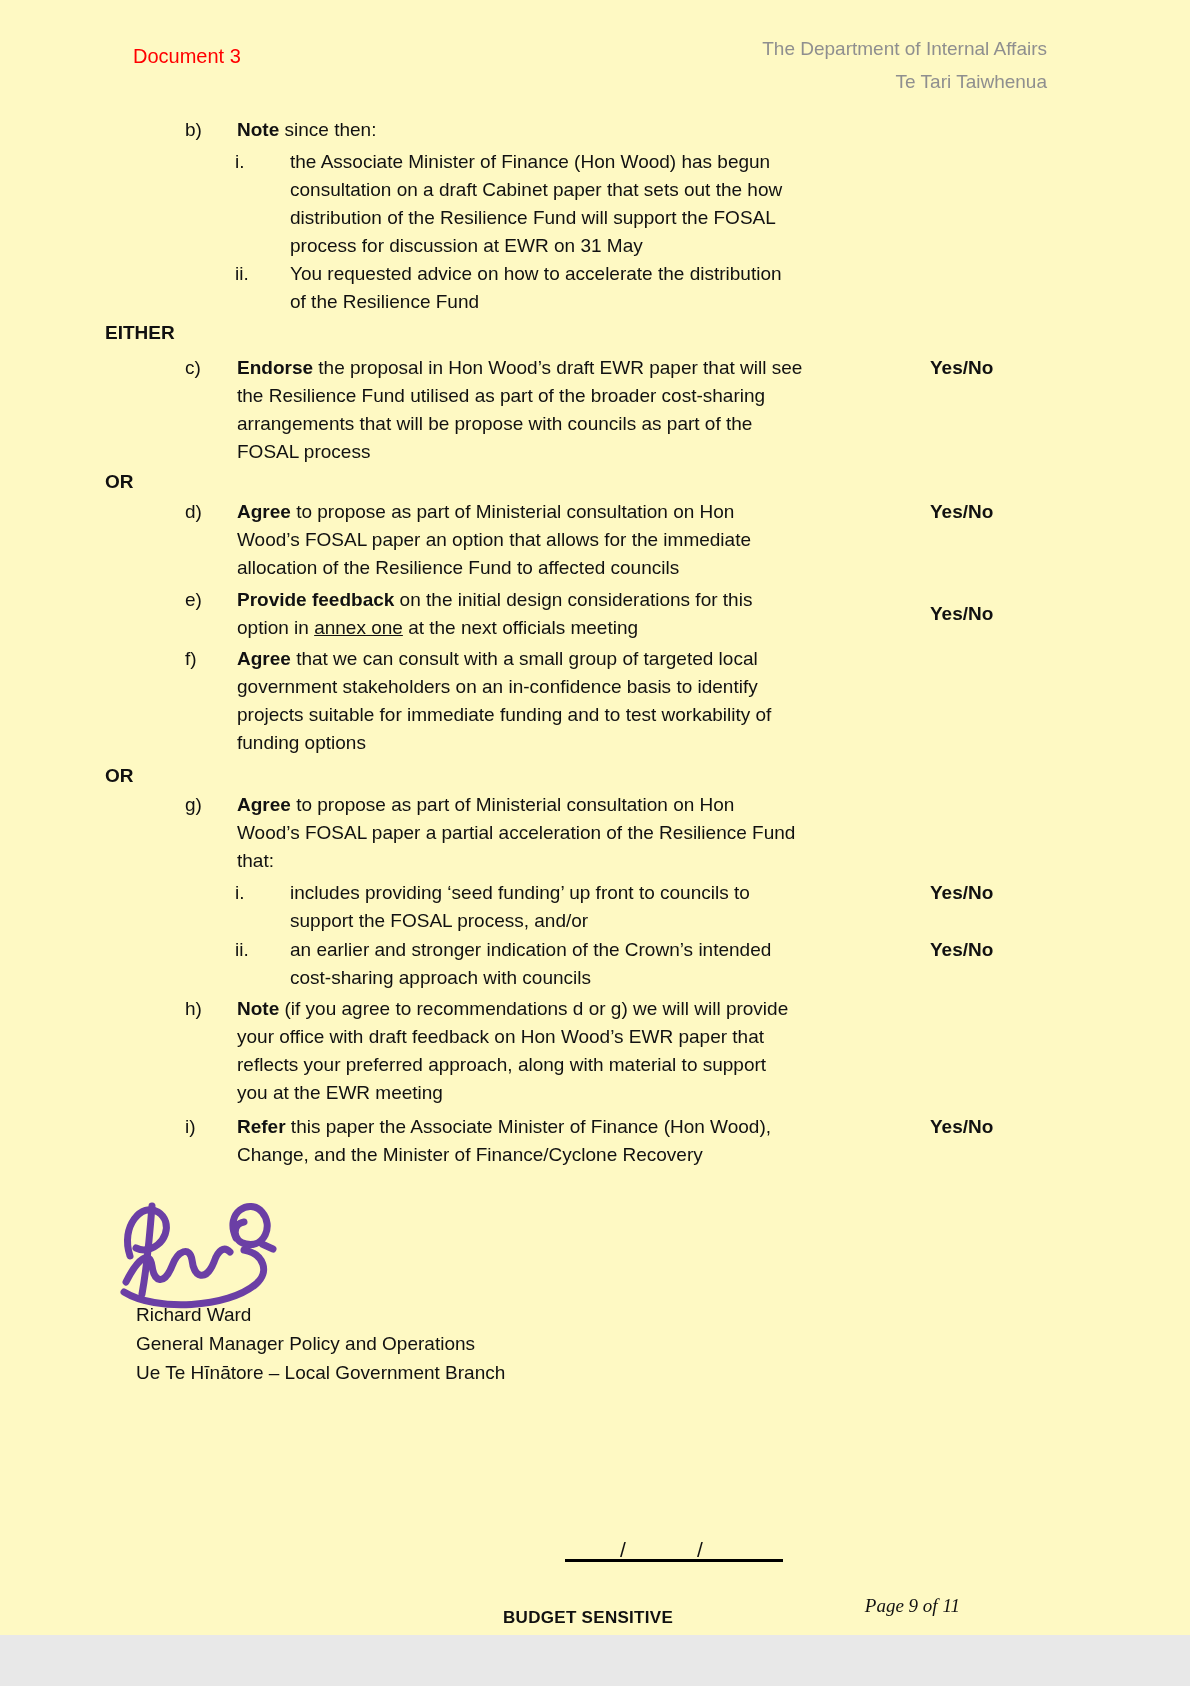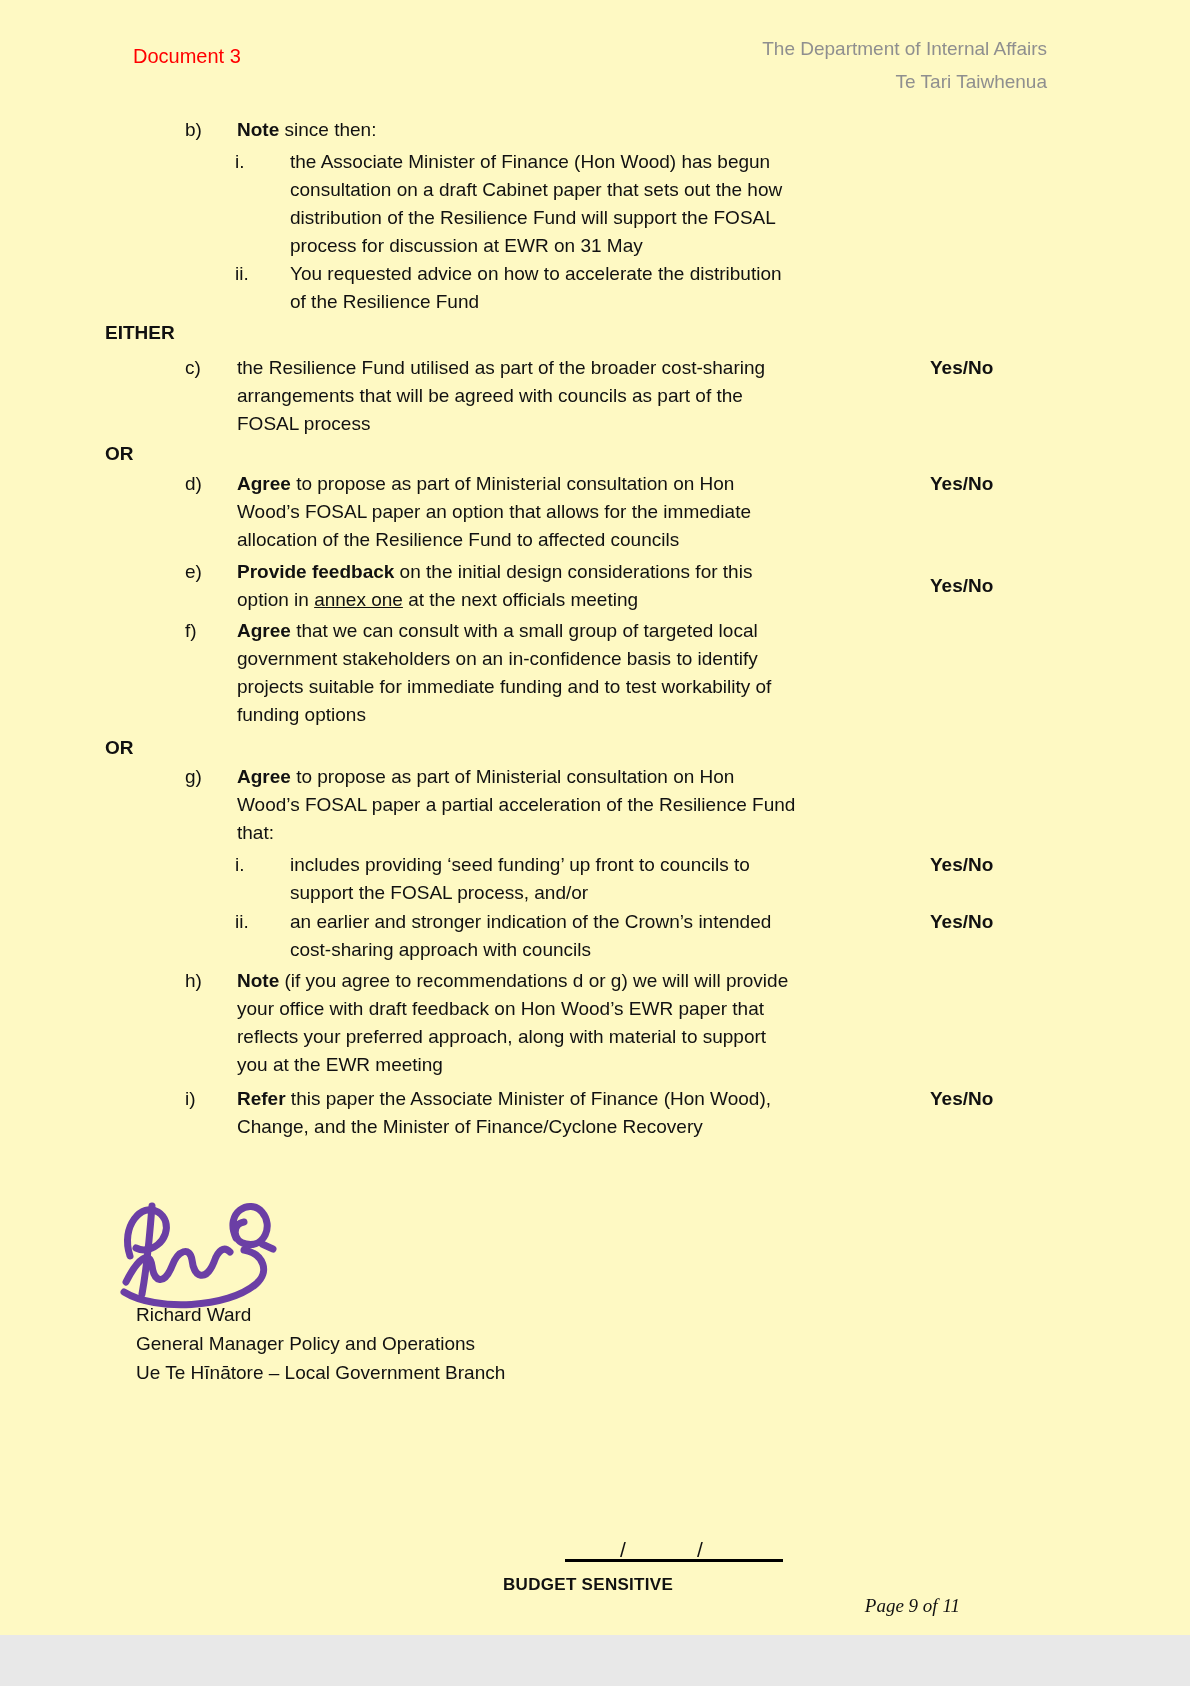--- a/index.html
+++ b/index.html
@@ -40,21 +40,21 @@
   .rows > .row:nth-child(15){margin-top:6px}
   
   .signature{position:absolute;left:112px;top:1192px;width:165px;height:118px;}
   .signer{position:absolute;left:136px;top:1300px;line-height:29px;}
   .minister{position:absolute;left:567px;top:1474px;line-height:29px;font-weight:700;}
   .sig-line{position:absolute;left:565px;top:1528px;width:218px;height:31px;border-bottom:3px solid #000;}
   .sig-line .slash{position:absolute;bottom:-3px;font-weight:400;font-size:21px;}
   .sig-line .slash.s1{left:55px;}
   .sig-line .slash.s2{left:132px;}
   
-  .classification{position:absolute;left:503px;top:1571px;font-weight:700;font-size:17px;line-height:28px;letter-spacing:.3px;}
+  .classification{position:absolute;left:503px;top:1604px;font-weight:700;font-size:17px;line-height:28px;letter-spacing:.3px;}
   .page-num{position:absolute;right:230px;top:1592px;font-family:"Liberation Serif","DejaVu Serif",serif;font-style:italic;font-size:19px;line-height:28px;}
 </style>
 </head>
 <body>
 
 <div class="page">
 
   <div class="doc-label">Document 3</div>
 
   <div class="org-block">
@@ -82,22 +82,23 @@
         <span class="lab">ii.</span>
         <div class="txt">
           <div class="line"><span>You requested advice on how to accelerate the distribution</span></div>
           <div class="line"><span>of the Resilience Fund</span></div>
         </div>
       </div>
       <div class="row marker">EITHER</div>
       <div class="row item">
         <span class="lab">c)</span>
         <div class="txt">
+          <div class="line"><span class="b">Endorse</span><span> the proposal in Hon Wood’s draft EWR paper that will see</span></div>
           <div class="line"><span>the Resilience Fund utilised as part of the broader cost-sharing</span></div>
-          <div class="line"><span>arrangements that will be agreed with councils as part of the</span></div>
+          <div class="line"><span>arrangements that will be propose with councils as part of the</span></div>
           <div class="line"><span>FOSAL process</span></div>
         </div>
         <span class="yesno">Yes/No</span>
       </div>
       <div class="row marker">OR</div>
       <div class="row item">
         <span class="lab">d)</span>
         <div class="txt">
           <div class="line"><span class="b">Agree</span><span> to propose as part of Ministerial consultation on Hon</span></div>
           <div class="line"><span>Wood’s FOSAL paper an option that allows for the immediate</span></div>

